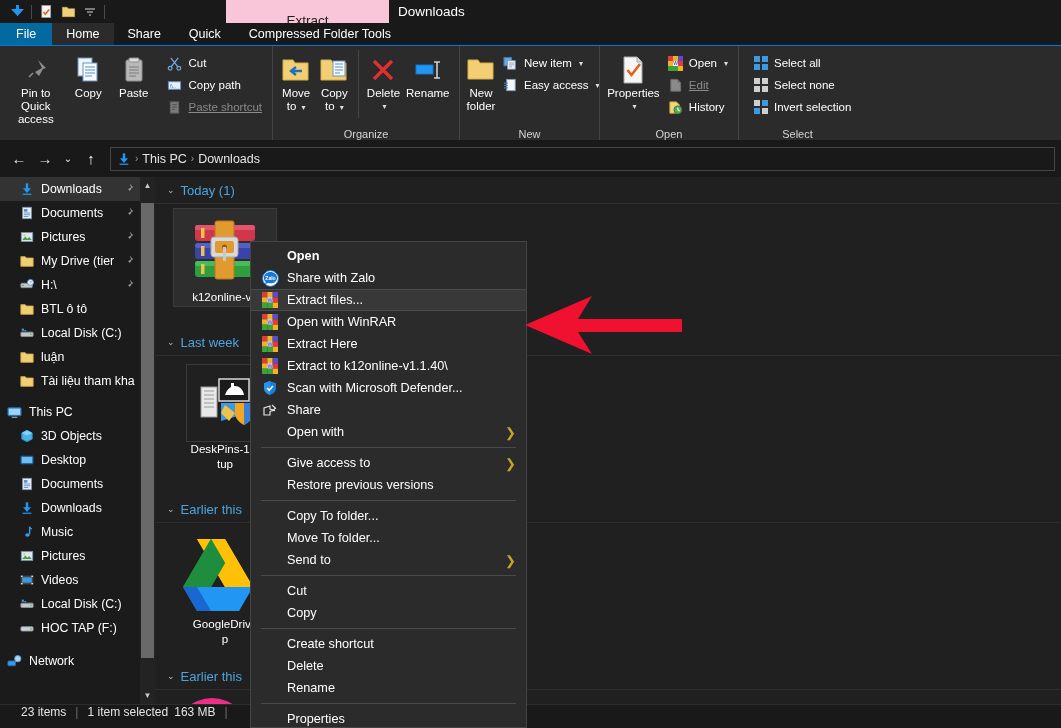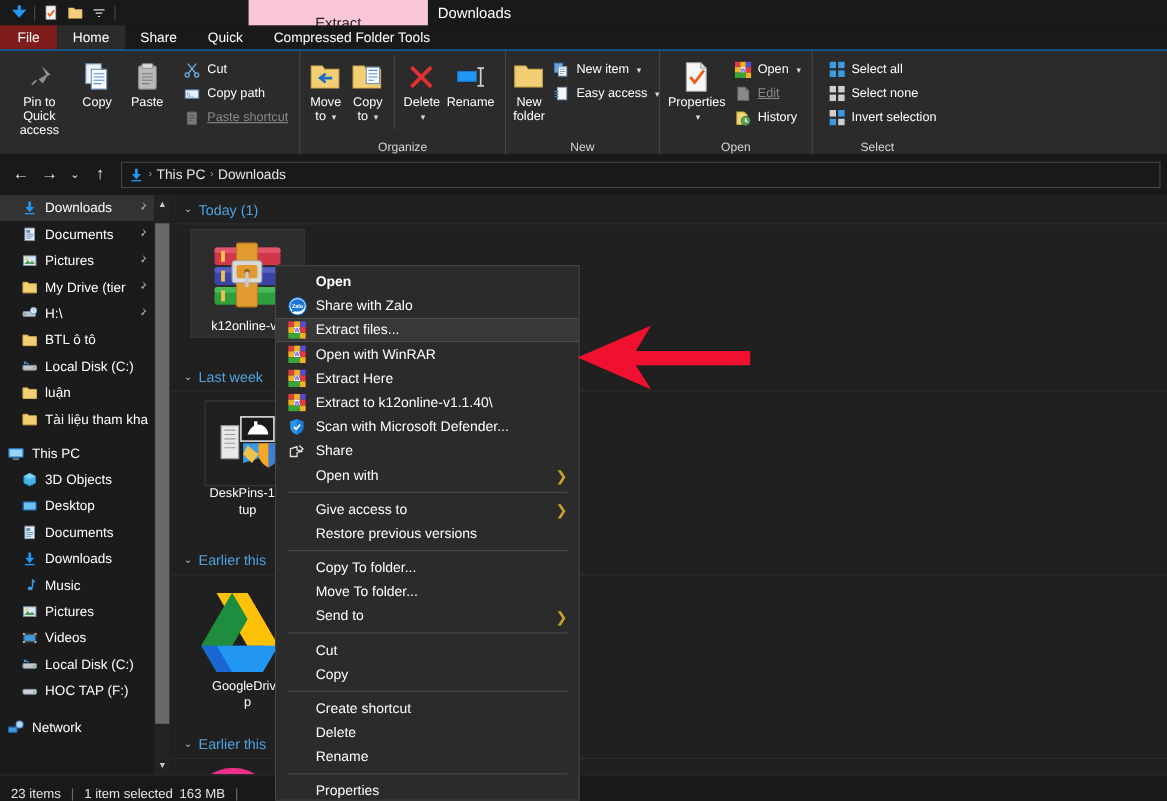--- a/index.html
+++ b/index.html
@@ -35,21 +35,21 @@
   
   .tabstrip {
     position: absolute; left: 0; top: 23px; width: 1061px; height: 22px;
     background: #191919; display: flex; align-items: stretch;
     font-size: 12.5px;
   }
   .tab {
     display: flex; align-items: center; justify-content: center;
     padding: 0 14px; color: #ffffff; height: 22px;
   }
-  .tab.file { background: #7f1d1d; color: #fff; padding: 0 16px; }
+  .tab.file { background: #0369a1; color: #fff; padding: 0 16px; }
   .tab.active { background: #2b2b2b; }
   .tab.ctx { padding: 0 14px; }
 
   
   .ribbon {
     position: absolute; left: 0; top: 45px; width: 1061px; height: 95px;
     background: #2b2b2b;
     border-top: 1px solid #0078d7;
   }
   .rb-groups { display: flex; height: 95px; }
@@ -147,21 +147,21 @@
   .mi .mi-icon { width: 18px; height: 18px; margin-right: 8px; display: flex; align-items: center; justify-content: center; flex: 0 0 18px; }
   .mi .mi-label { white-space: nowrap; }
   .mi.bold .mi-label { font-weight: bold; }
   .mi .sub { position: absolute; right: 10px; color: #c9a227; font-size: 13px; }
   .mi-sep { height: 1px; background: #4a4a4a; margin: 4px 10px; }
 
   
   .statusbar {
     position: absolute; left: 0; top: 704px; width: 1061px; height: 24px;
     background: #191919; border-top: 1px solid #2e2e2e;
-    display: flex; align-items: flex-end; gap: 0; padding-left: 10px;
+    display: flex; align-items: flex-start; gap: 0; padding-left: 21px;
     font-size: 12px; color: #e4e4e4;
   }
   .st-sep { color: #6e6e6e; margin: 0 9px; }
 
   
   .redarrow { position: absolute; left: 520px; top: 292px; width: 170px; height: 66px; z-index: 60; }
 </style>
 </head>
 <body>
 

